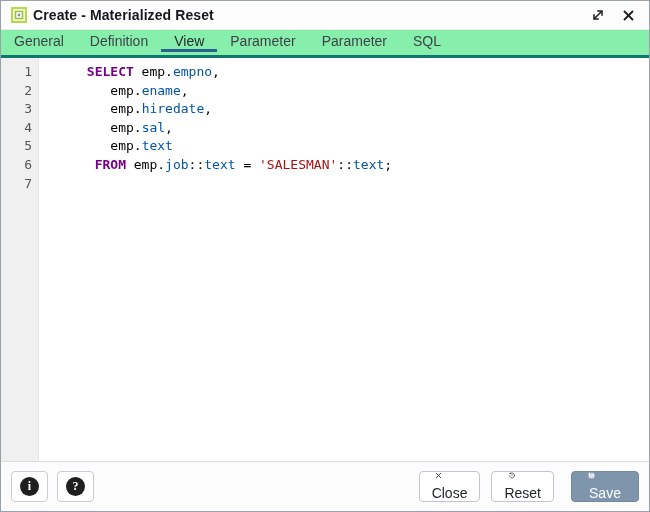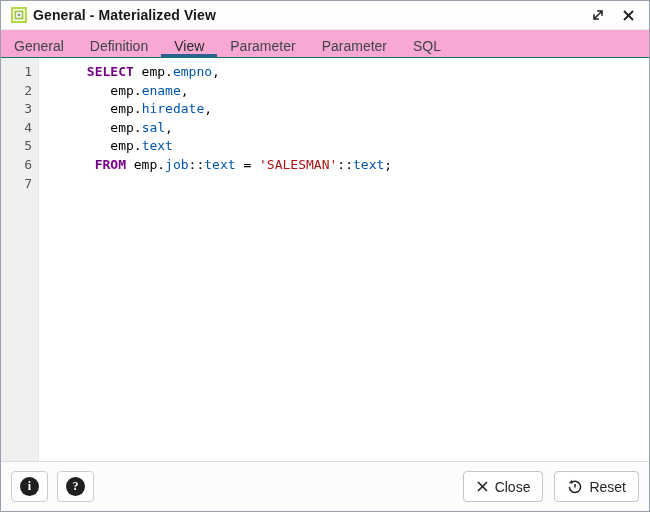--- a/index.html
+++ b/index.html
@@ -25,23 +25,23 @@
   }
   .titlebar .spacer { flex:1; }
   .win-btn {
     width:22px; height:22px; border:none; background:transparent;
     display:flex; align-items:center; justify-content:center;
     cursor:pointer; margin-left:8px;
   }
   
   .tabbar {
     height:28px; flex:0 0 28px;
-    display:flex; align-items:flex-end;
-    background:#f9a8d4;
-    border-bottom:1px solid #0f766e;
+    display:flex; align-items:flex-start;
+    background:#86efac;
+    border-bottom:3px solid #0f766e;
     padding-left:0;
   }
   .tab {
     display:flex; align-items:center;
     padding:0 13px;
     font-size:14px; color:#3d4349;
     border:none; background:transparent; cursor:pointer;
     border-bottom:3px solid transparent;
     border-top:3px solid transparent;
   }
@@ -94,45 +94,45 @@
   }
   .circle-glyph {
     width:19px; height:19px; border-radius:50%;
     background:#1f1f1f; color:#fff;
     font-size:12px; font-weight:bold; line-height:19px; text-align:center;
     font-family:"Liberation Serif", serif;
   }
   .footer .spacer { flex:1; }
   .btn {
     height:31px;
-    display:inline-flex; align-items:center; justify-content:center;
+    display:inline-flex; justify-content:center;
     gap:6px;
     padding:0 12px;
     font-size:14px; font-family:"Liberation Sans", sans-serif;
-    border-radius:4px; cursor:pointer;
+    border-radius:4px; cursor:pointer;flex-direction:column;
   }
   .btn-default { background:#fff; border:1px solid #c2c6cc; color:#1e2225; margin-left:11px; }
   .btn-primary {
     background:var(--save-bg,#7e95ac); border:1px solid #7389a0; color:#fff; margin-left:17px;
     min-width:68px;
   }
   svg { display:block; }
 </style>
 </head>
 <body>
 
 <div class="titlebar">
   <span class="win-icon">
     <svg width="16" height="16" viewBox="0 0 16 16">
       <rect x="1" y="1" width="14" height="14" fill="#f3fad8" stroke="#b5d84d" stroke-width="2"></rect>
       <rect x="4.5" y="4.5" width="7" height="7" fill="#ffffff" stroke="#9bbf45" stroke-width="1.5"></rect>
       <rect x="6.7" y="6.7" width="2.6" height="2.6" fill="#8a9399"></rect>
     </svg>
   </span>
-  <span class="title">General - Materialized View</span>
+  <span class="title">Create - Materialized Reset</span>
   <span class="spacer"></span>
   <button class="win-btn" aria-label="expand">
     <svg width="14" height="14" viewBox="0 0 14 14">
       <line x1="3.2" y1="10.8" x2="10.8" y2="3.2" stroke="#1c1c1c" stroke-width="1.5"></line>
       <polyline points="6.2,3 11,3 11,7.8" fill="none" stroke="#1c1c1c" stroke-width="1.5"></polyline>
       <polyline points="3,6.2 3,11 7.8,11" fill="none" stroke="#1c1c1c" stroke-width="1.5"></polyline>
     </svg>
   </button>
   <button class="win-btn" aria-label="close">
     <svg width="13" height="13" viewBox="0 0 13 13">
@@ -187,13 +187,23 @@
     <span>Close</span>
   </button>
   <button class="btn btn-default">
     <svg width="16" height="16" viewBox="0 0 16 16">
       <path d="M 4.6 3.4 A 5.6 5.6 0 1 1 2.4 8" fill="none" stroke="#1e2225" stroke-width="1.5"></path>
       <polygon points="4.9,0.8 5.6,4.6 1.9,4.2" fill="#1e2225"></polygon>
       <line x1="8" y1="5" x2="8" y2="8.4" stroke="#1e2225" stroke-width="1.5"></line>
     </svg>
     <span>Reset</span>
   </button>
+  <button class="btn btn-primary">
+    <svg width="15" height="15" viewBox="0 0 15 15">
+      <path d="M 1.5 3 Q 1.5 1.5 3 1.5 L 10.8 1.5 L 13.5 4.2 L 13.5 12 Q 13.5 13.5 12 13.5 L 3 13.5 Q 1.5 13.5 1.5 12 Z" fill="#ffffff"></path>
+      <rect x="4.6" y="1.5" width="5.2" height="3.6" fill="#7e95ac"></rect>
+      <rect x="6.1" y="2.1" width="1.6" height="2.4" fill="#ffffff"></rect>
+      <rect x="3.6" y="8.2" width="7.8" height="5.3" fill="#7e95ac"></rect>
+      <rect x="4.6" y="9.2" width="5.8" height="3.3" fill="#ffffff"></rect>
+    </svg>
+    <span>Save</span>
+  </button>
 </div>
 
 </body></html>

